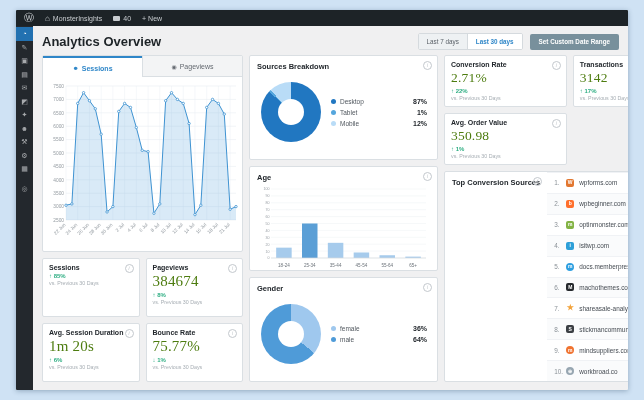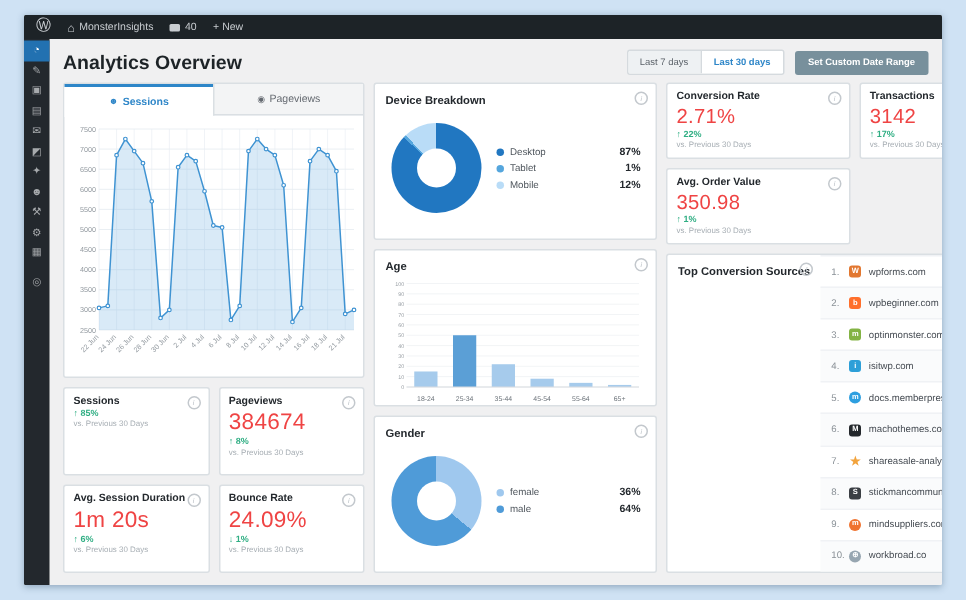--- a/index.html
+++ b/index.html
@@ -49,21 +49,21 @@
   .tab{flex:1;height:20px;display:flex;align-items:center;justify-content:center;gap:3px;
     font-size:7px;color:#646970;background:#f3f4f5;border-bottom:1px solid #dadfe3;cursor:pointer;}
   .tab .t-ico{font-size:6px;}
   .tab.active{background:#fff;color:#2e86c8;font-weight:bold;border-bottom:none;border-top:2px solid #2e86c8;}
   .tab.inactive{border-left:1px solid #dadfe3;}
   .chart-wrap{flex:1;padding:2px 1px 0 1px;}
   
   .stats-grid{display:grid;grid-template-columns:1fr 1fr;grid-auto-rows:1fr;gap:6px;flex:1;min-height:0;}
   .stat-card{position:relative;padding:5px 6px;display:flex;flex-direction:column;}
   .stat-title{font-size:7px;font-weight:bold;color:#23282d;}
-  .stat-value{font-size:15px;color:#ef4444;margin-top:2px;letter-spacing:.2px;}
+  .stat-value{font-size:15px;color:#4d7c0f;margin-top:2px;letter-spacing:.2px;font-family:Liberation Serif, serif;}
   .col3 .stat-value{font-size:13.5px;}
   .stat-change{font-size:6px;color:#2fae83;font-weight:bold;margin-top:2px;}
   .stat-vs{font-size:5.3px;color:#a6adb3;margin-top:1px;}
   .info{position:absolute;right:5px;top:5px;width:7px;height:7px;border:1px solid #c3c8cd;border-radius:50%;
     color:#b6bcc2;font-size:4.5px;display:flex;align-items:center;justify-content:center;cursor:pointer;}
   .info::after{content:"i";font-style:italic;}
   
   .panel{flex:1;padding:6px 7px;position:relative;display:flex;flex-direction:column;min-height:0;}
   .panel-title{font-size:7.5px;font-weight:bold;color:#23282d;}
   .donut-row{flex:1;display:flex;align-items:center;gap:10px;padding-left:4px;}
@@ -260,30 +260,30 @@
               <div class="card stat-card">
                 <div class="stat-title">Avg. Session Duration</div>
                 <div class="info"></div>
                 <div class="stat-value">1m 20s</div>
                 <div class="stat-change">↑ 6%</div>
                 <div class="stat-vs">vs. Previous 30 Days</div>
               </div>
               <div class="card stat-card">
                 <div class="stat-title">Bounce Rate</div>
                 <div class="info"></div>
-                <div class="stat-value">24.09%</div>
+                <div class="stat-value">75.77%</div>
                 <div class="stat-change">↓ 1%</div>
                 <div class="stat-vs">vs. Previous 30 Days</div>
               </div>
             </div>
         </div>
 
         <div class="col col2">
           <div class="card panel">
-            <div class="panel-title">Device Breakdown</div>
+            <div class="panel-title">Sources Breakdown</div>
             <span class="info"></span>
             <div class="donut-row">
               <div class="donut" id="device-donut" style="background: conic-gradient(rgb(33, 119, 193) 0%, rgb(33, 119, 193) 87%, rgb(85, 166, 221) 87%, rgb(85, 166, 221) 88%, rgb(185, 220, 247) 88%, rgb(185, 220, 247) 100%);">
                   <div class="hole"></div>
                 </div>
               <div class="legend" id="device-legend">
                   <div class="leg-row">
                     <span class="leg-dot" style="background: rgb(33, 119, 193);"></span>
                     <span>Desktop</span>
                     <span class="leg-val">87%</span>

